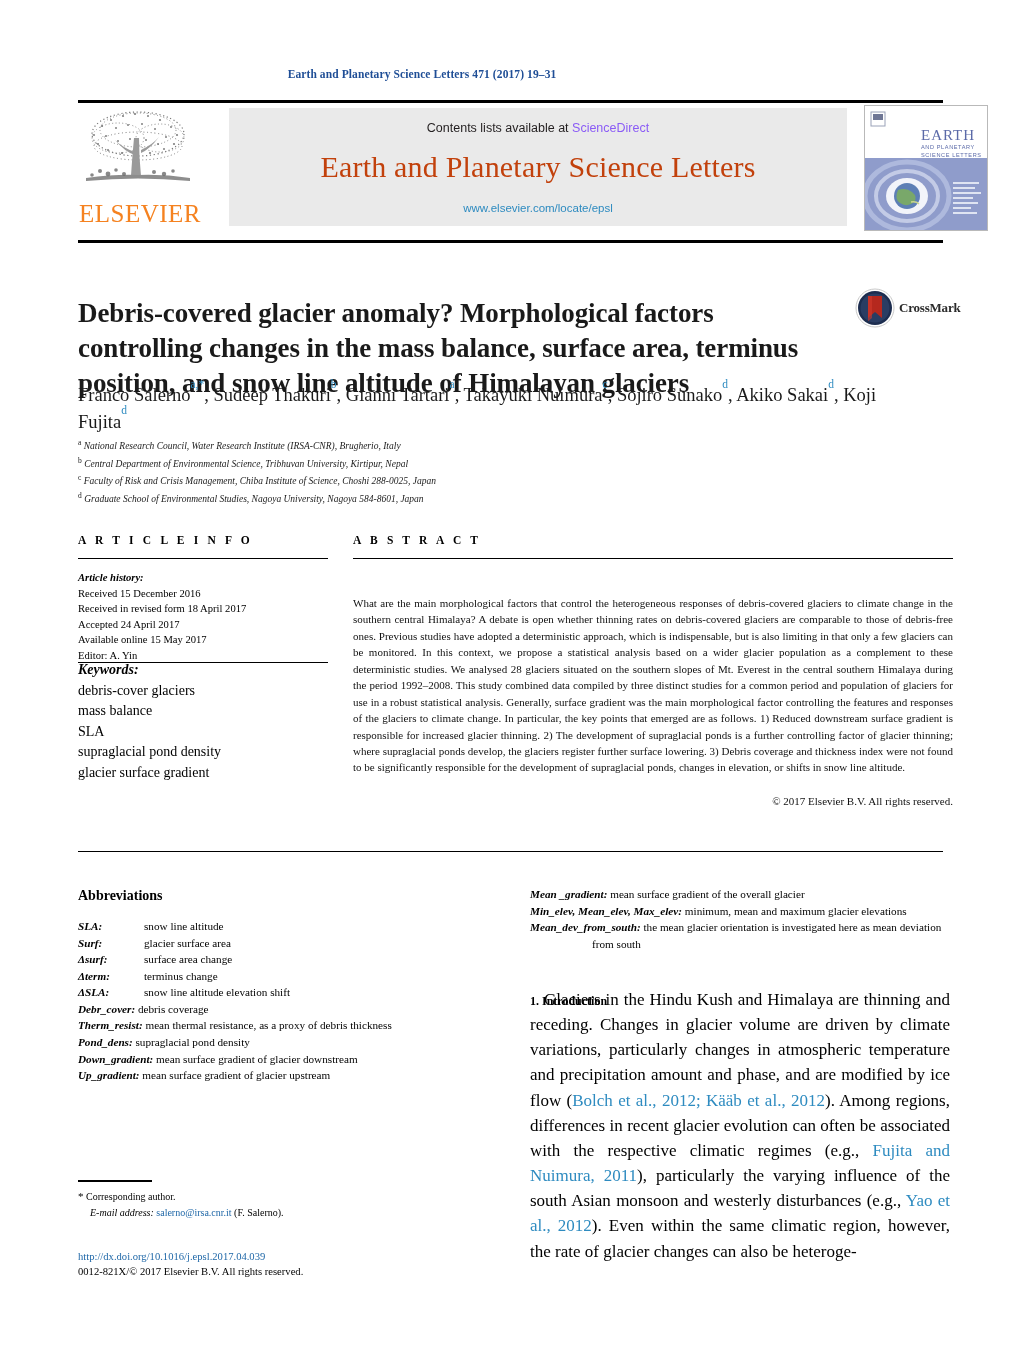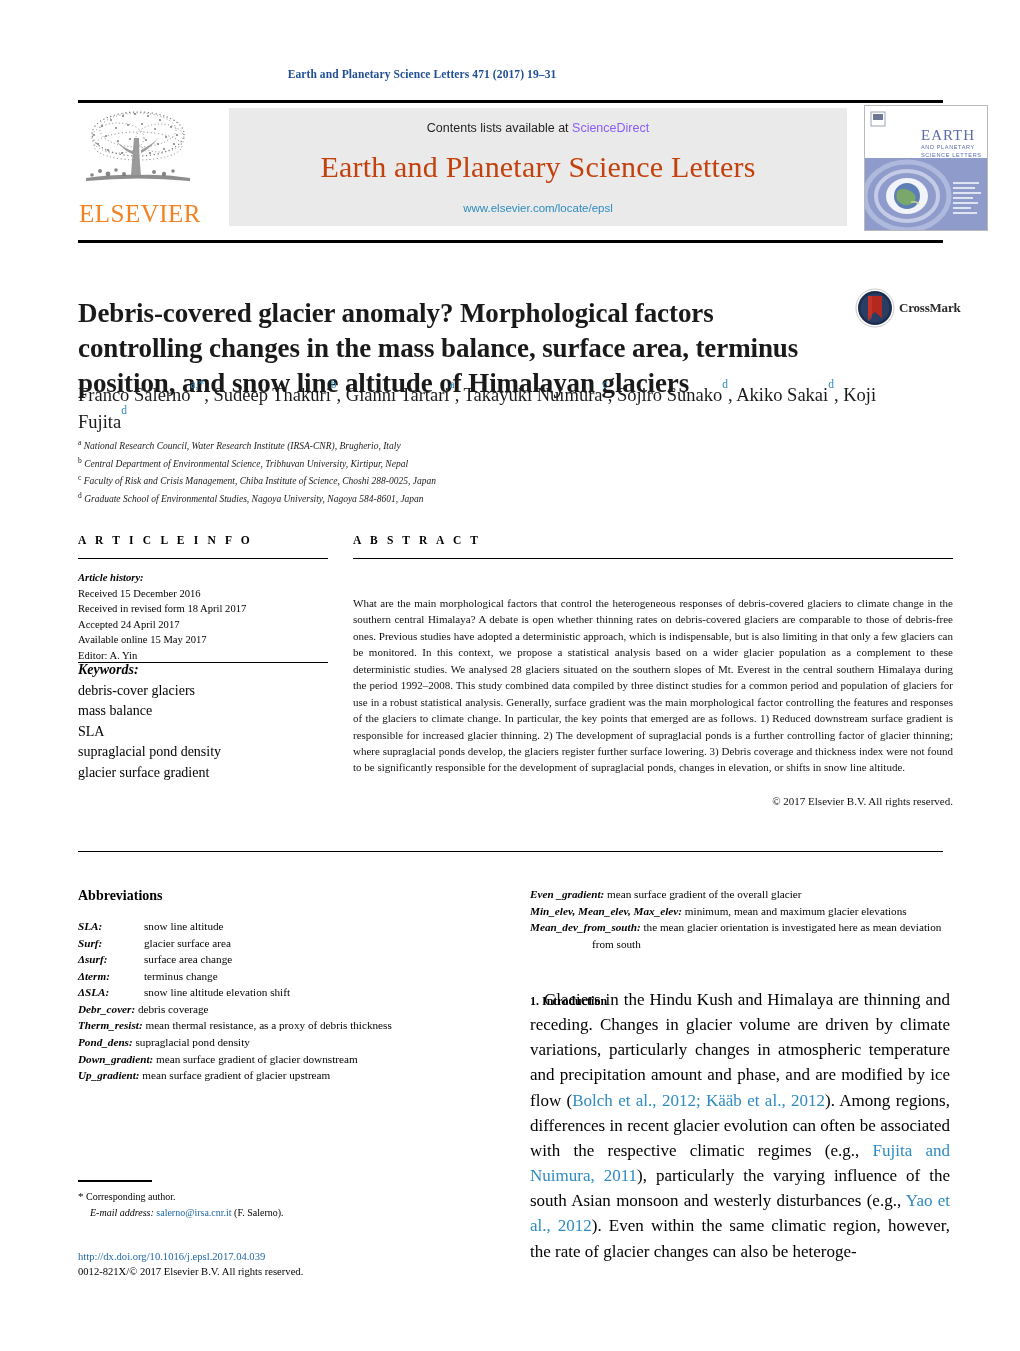--- a/index.html
+++ b/index.html
@@ -437,21 +437,21 @@
     <div class="abbr-row"><span class="it abbr-tab">Δterm:</span><span>terminus change</span></div>
     <div class="abbr-row"><span class="it abbr-tab">ΔSLA:</span><span>snow line altitude elevation shift</span></div>
     <div class="abbr-row"><span class="it">Debr_cover:</span> <span>debris coverage</span></div>
     <div class="abbr-row hang"><span class="it">Therm_resist:</span> <span>mean thermal resistance, as a proxy of debris thickness</span></div>
     <div class="abbr-row"><span class="it">Pond_dens:</span> <span>supraglacial pond density</span></div>
     <div class="abbr-row"><span class="it">Down_gradient:</span> <span>mean surface gradient of glacier downstream</span></div>
     <div class="abbr-row"><span class="it">Up_gradient:</span> <span>mean surface gradient of glacier upstream</span></div>
   </div>
 
   <div class="col-lower-right">
-    <div class="abbr-row"><span class="it">Even _gradient:</span> <span>mean surface gradient of the overall glacier</span></div>
+    <div class="abbr-row"><span class="it">Mean _gradient:</span> <span>mean surface gradient of the overall glacier</span></div>
     <div class="abbr-row hang2"><span class="it">Min_elev, Mean_elev, Max_elev:</span> <span>minimum, mean and maximum glacier elevations</span></div>
     <div class="abbr-row hang2"><span class="it">Mean_dev_from_south:</span> <span>the mean glacier orientation is investigated here as mean deviation from south</span></div>
   </div>
 
   <div class="intro-head">1. Introduction</div>
   <div class="intro-body">
     <span class="ind"><span>Glaciers in the Hindu Kush and Himalaya are thinning and receding. Changes in glacier volume are driven by climate variations, particularly changes in atmospheric temperature and precipitation amount and phase, and are modified by ice flow (</span><span class="ref">Bolch et al., 2012; Kääb et al., 2012</span><span>). Among regions, differences in recent glacier evolution can often be associated with the respective climatic regimes (e.g., </span><span class="ref">Fujita and Nuimura, 2011</span><span>), particularly the varying influence of the south Asian monsoon and westerly disturbances (e.g., </span><span class="ref">Yao et al., 2012</span><span>). Even within the same climatic region, however, the rate of glacier changes can also be heteroge-</span></span>
   </div>
 
   <div class="foot-rule"></div>

